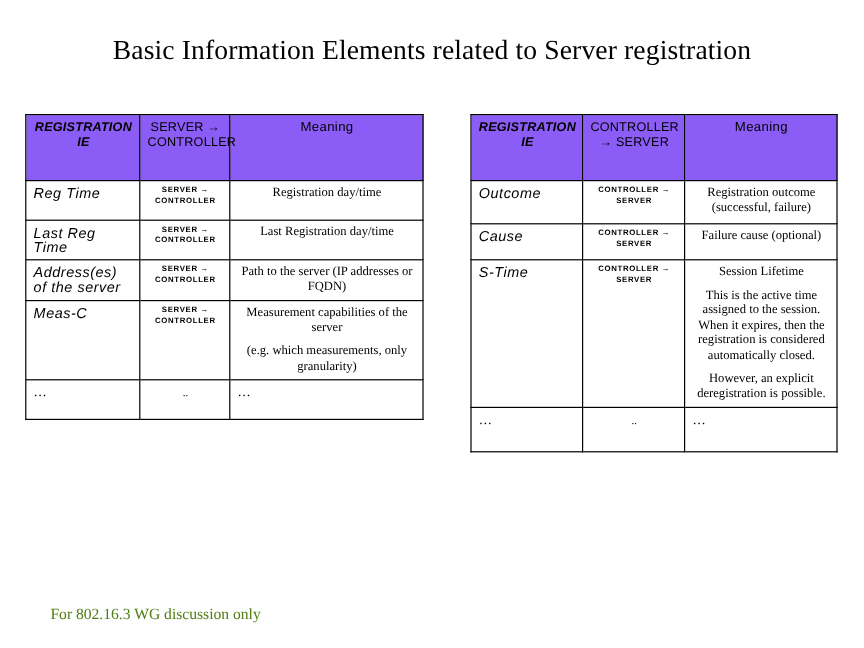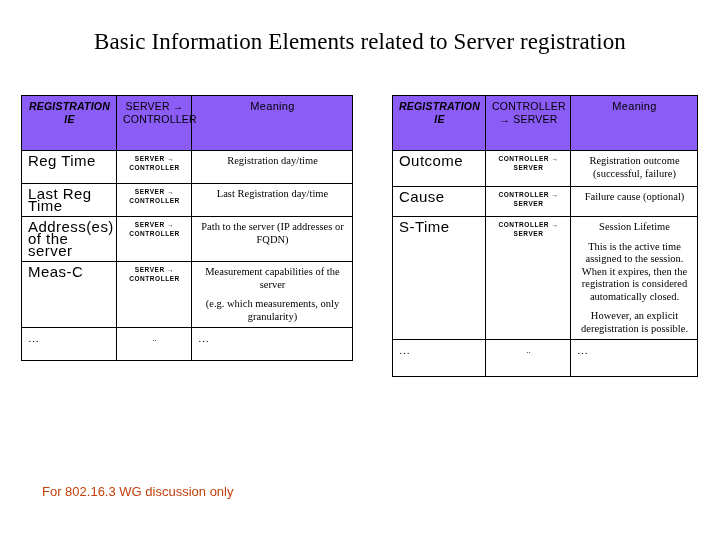--- a/index.html
+++ b/index.html
@@ -76,21 +76,22 @@
   .h-meaning {
     font-family: "Liberation Sans", sans-serif;
     font-size: 11px;
     line-height: 13px;
     letter-spacing: 0.3px;
   }
 
   
   .c-ie {
     font-family: "Liberation Sans", sans-serif;
-    font-size: 15px;
+    font-size: 12px;
+    font-style: italic;
     line-height: 12px;
     letter-spacing: 0.45px;
     text-align: left;
   }
   .c-dir {
     font-family: "Liberation Sans", sans-serif;
     font-size: 6.5px;
     font-weight: bold;
     line-height: 8.5px;
     letter-spacing: 0.55px;
@@ -116,25 +117,25 @@
   }
   .c-ellipsis.center {
     text-align: center;
     font-size: 9px;
   }
 
   
   #footer-note {
     position: absolute;
     left: 42px;
-    top: 484px;
-    font-family: Liberation Sans, sans-serif;
+    top: 504px;
+    font-family: Liberation Serif, serif;
     font-size: 13px;
     line-height: 16px;
-    color: #c2410c;
+    color: #4d7c0f;
     white-space: nowrap;
   }
 </style>
 </head>
 <body>
 
 <div id="slide">
 
   <div id="slide-title">Basic Information Elements related to Server registration</div>
 

